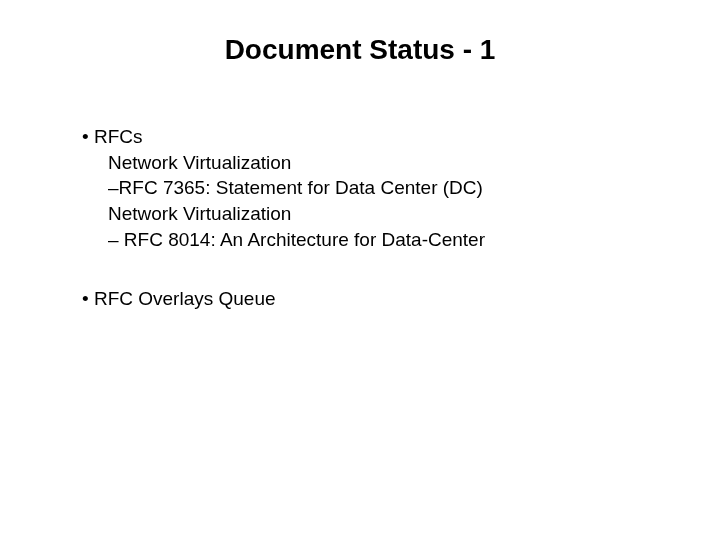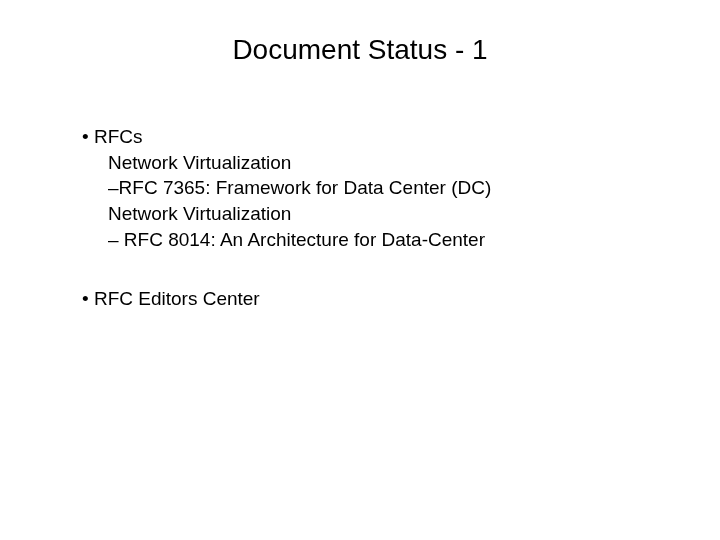--- a/index.html
+++ b/index.html
@@ -11,21 +11,21 @@
       width: 720px;
       height: 540px;
       background: #ffffff;
       font-family: Arial, Helvetica, sans-serif;
       color: #000000;
       padding: 34px 80px 40px 80px;
     }
     .title {
       text-align: center;
       font-size: 28px;
-      font-weight: normal;
+      font-weight: bold;
       margin-bottom: 58px;
     }
     .section {
       margin-bottom: 34px;
       margin-top: 8px;
     }
     .bullet-line {
       font-size: 19px;
       line-height: 1.35;
       padding-left: 2px;
@@ -43,20 +43,20 @@
     }
   </style>
 </head>
 <body>
 
 <h1 class="title">Document Status - 1</h1>
 
 <div class="section">
   <div class="bullet-line">• RFCs</div>
   <div class="sub-line">Network Virtualization</div>
-  <div class="sub-line">–RFC 7365: Framework for Data Center (DC)</div>
+  <div class="sub-line">–RFC 7365: Statement for Data Center (DC)</div>
   <div class="sub-line">Network Virtualization</div>
   <div class="sub-line">– RFC 8014:  An Architecture for Data-Center</div>
 </div>
 
 <div class="section">
-  <div class="bullet-line">• RFC Editors Center</div>
+  <div class="bullet-line">• RFC Overlays Queue</div>
 </div>
 
 </body></html>

